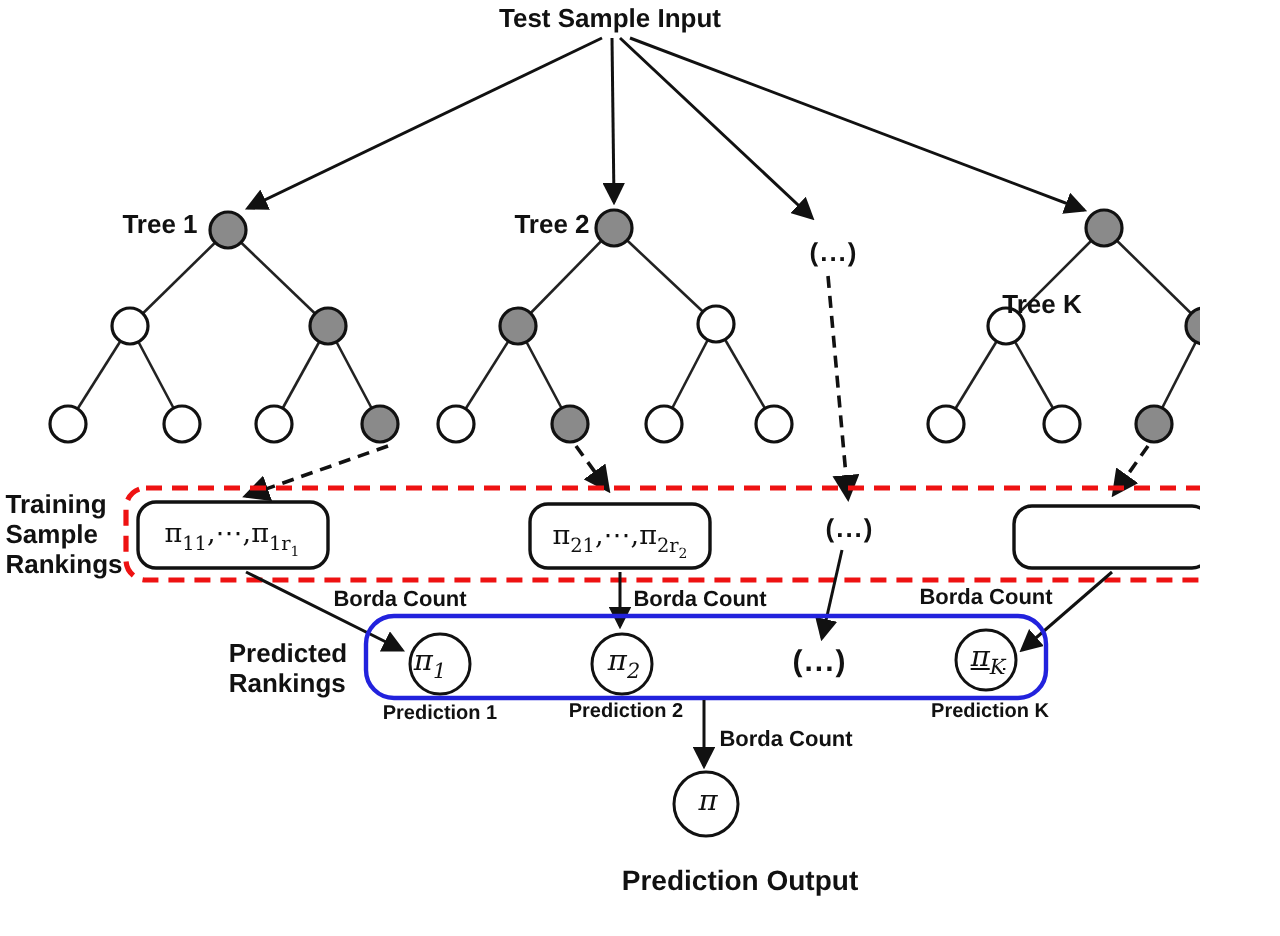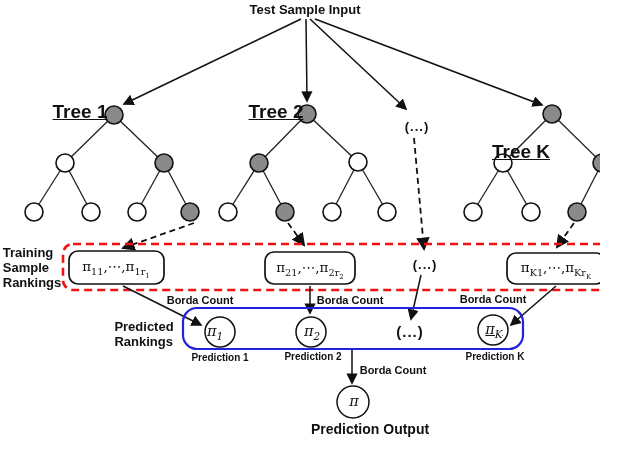--- a/index.html
+++ b/index.html
@@ -25,21 +25,21 @@
   .node-g { fill: var(--node-gray); stroke: #111; stroke-width: 1.6; }
   .rank-box { fill: #ffffff; stroke: #111; stroke-width: 1.7; }
   .red-rect { fill: none; stroke: var(--red-box); stroke-width: 2.6; stroke-dasharray: 8 5; }
   .blue-rect { fill: none; stroke: var(--blue-box); stroke-width: 2.2; }
   .pred-circle { fill: #ffffff; stroke: #111; stroke-width: 1.5; }
 
   
   .lbl { position: absolute; transform: translate(-50%, -50%); white-space: nowrap; color: #111; }
   .bold { font-weight: bold; }
   .title { font-size: 13px; }
-  .treelbl { font-size: 19px; text-decoration: underline; }
+  .treelbl { font-size: 13px; }
   .ellip { font-size: 13px; letter-spacing: 1px; }
   .ellip-lg { font-size: 15px; letter-spacing: 1px; }
   .sidelbl { font-size: 13px; line-height: 15px; }
   .borda { font-size: 11px; }
   .predn { font-size: 10px; }
   .outlbl { font-size: 14px; }
   .pi-expr {
     font-family: "DejaVu Serif", serif;
     font-size: 13.5px;
   }
@@ -164,23 +164,20 @@
     <div>Sample</div>
     <div>Rankings</div>
   </div>
 
   <div class="lbl pi-expr" style="left:116px; top:267px;">
     <span>π</span><sub>11</sub><span>,⋯,</span><span>π</span><sub><span>1r</span><sub>1</sub></sub>
   </div>
   <div class="lbl pi-expr" style="left:310px; top:268px;">
     <span>π</span><sub>21</sub><span>,⋯,</span><span>π</span><sub><span>2r</span><sub>2</sub></sub>
   </div>
-  <div class="lbl pi-expr" style="left:556px; top:268px;">
-    <span>π</span><sub>K1</sub><span>,⋯,</span><span>π</span><sub><span>Kr</span><sub>K</sub></sub>
-  </div>
   <div class="lbl bold ellip" style="left:425px; top:264px;">(...)</div>
 
   <div class="lbl bold borda" style="left:200px; top:300px;">Borda Count</div>
   <div class="lbl bold borda" style="left:350px; top:300px;">Borda Count</div>
   <div class="lbl bold borda" style="left:493px; top:299px;">Borda Count</div>
   <div class="lbl bold borda" style="left:393px; top:370px;">Borda Count</div>
 
   <div class="lbl bold sidelbl" style="left:144px; top:334px;">
     <div>Predicted</div>
     <div>Rankings</div>
@@ -195,15 +192,15 @@
   <div class="lbl bold ellip-lg" style="left:410px; top:331px;">(...)</div>
   <div class="lbl pi-node" style="left:494px; top:329px;text-decoration:underline;">
     <span>π</span><sub>K</sub>
   </div>
 
   <div class="lbl bold predn" style="left:220px; top:357px;">Prediction 1</div>
   <div class="lbl bold predn" style="left:313px; top:356px;">Prediction 2</div>
   <div class="lbl bold predn" style="left:495px; top:356px;">Prediction K</div>
 
   <div class="lbl pi-node" style="left:354px; top:401px;">π</div>
-  <div class="lbl bold outlbl" style="left:355px; top:429px;padding-left:30px;">Prediction Output</div>
+  <div class="lbl bold outlbl" style="left:355px; top:440px;padding-left:30px;">Prediction Output</div>
 
 </div>
 
 </body></html>

